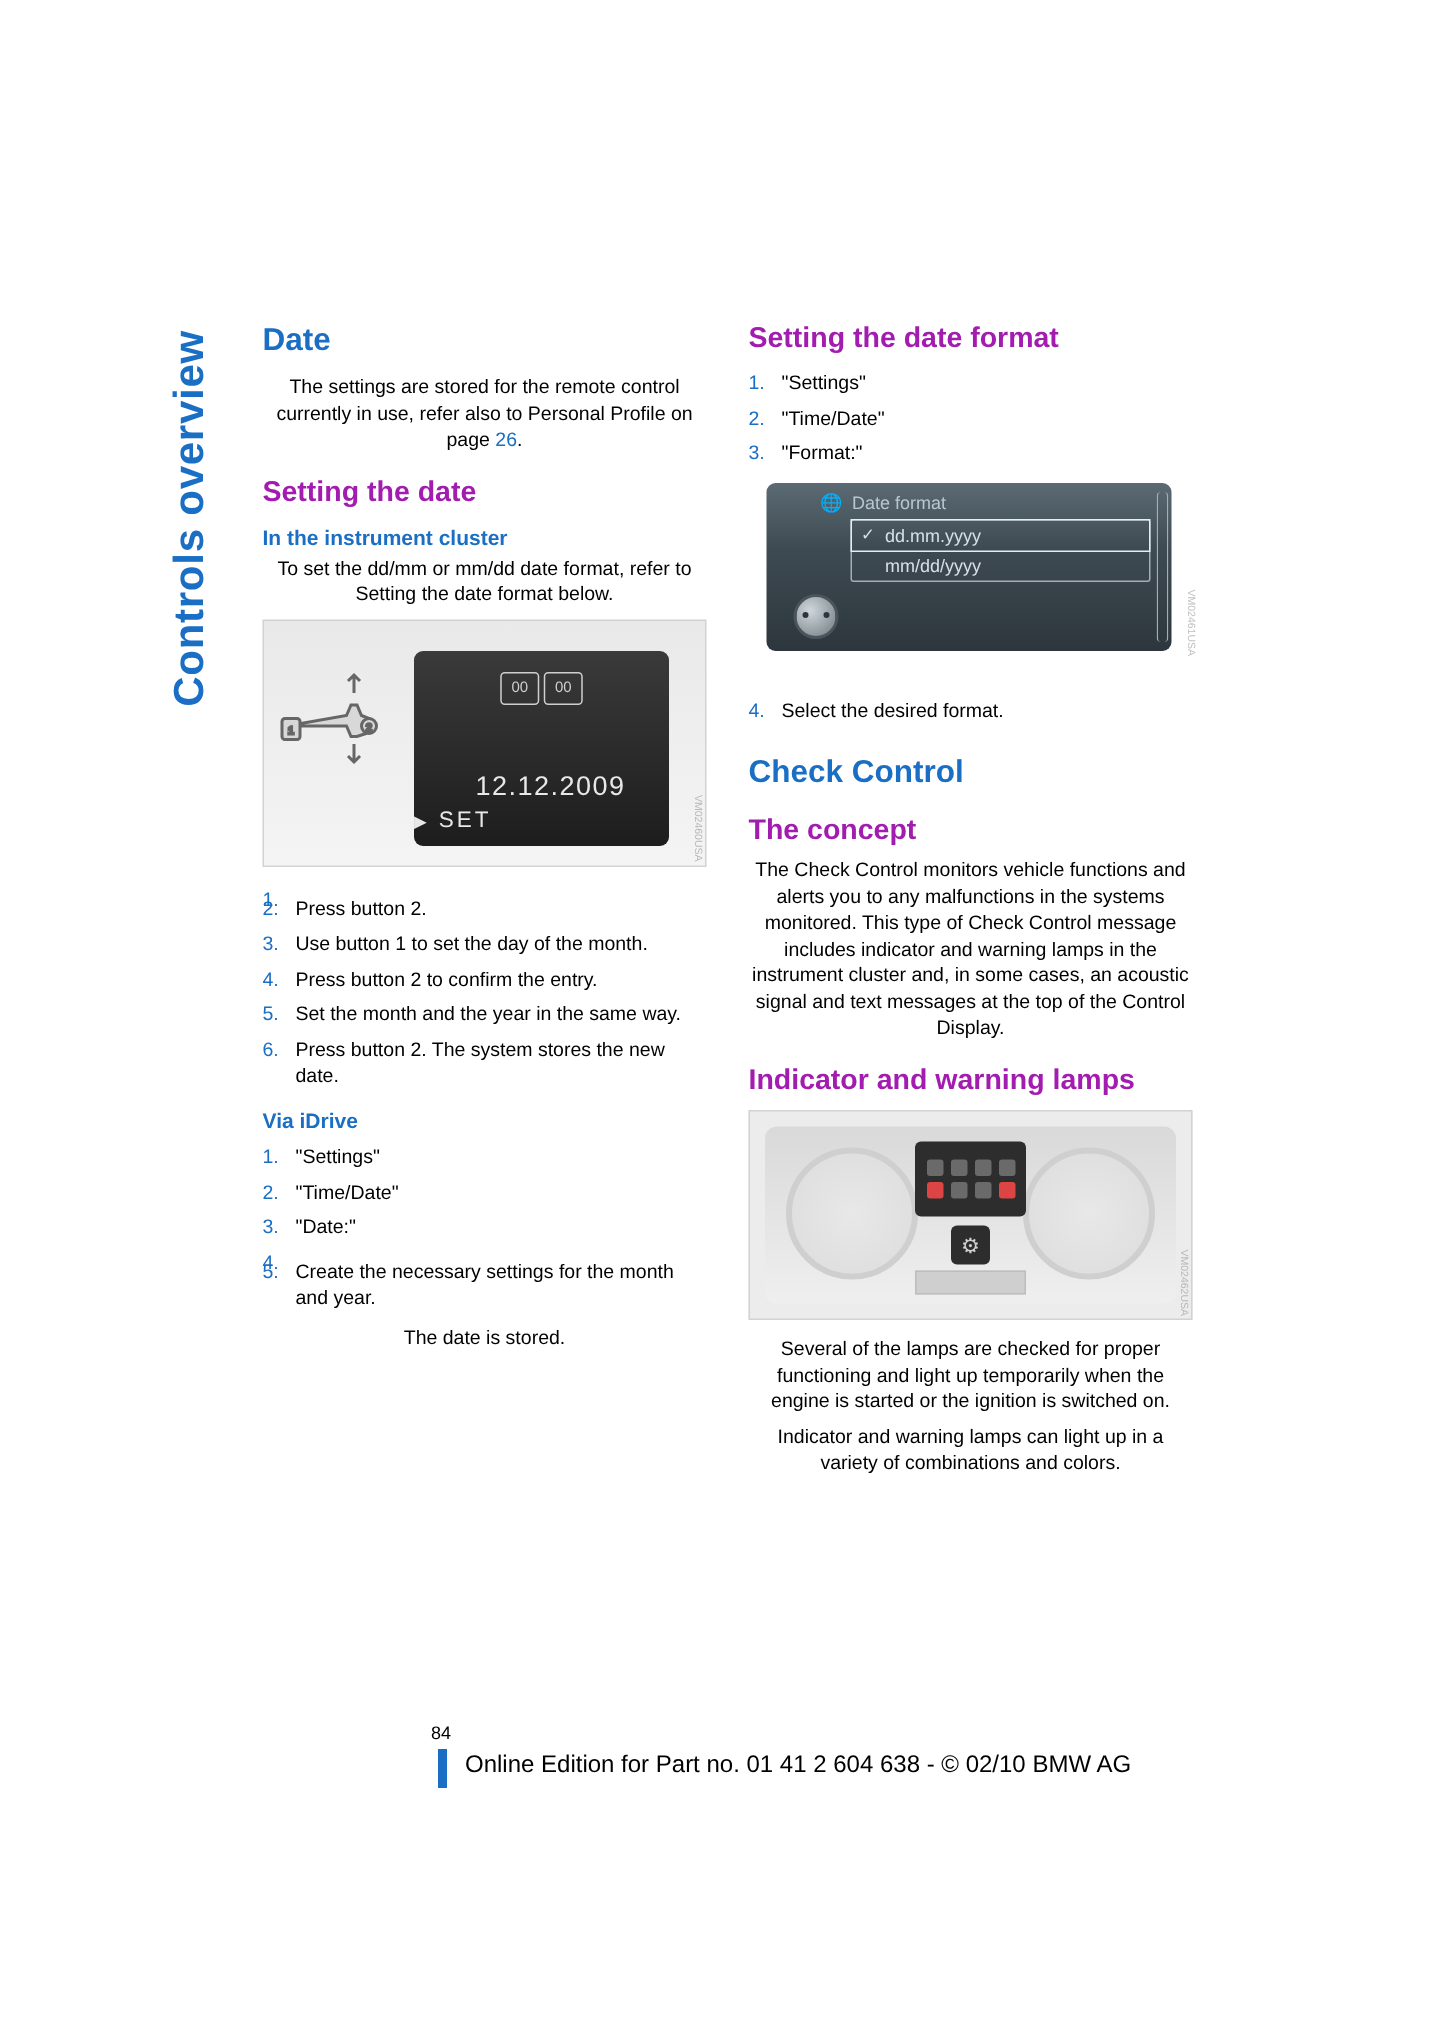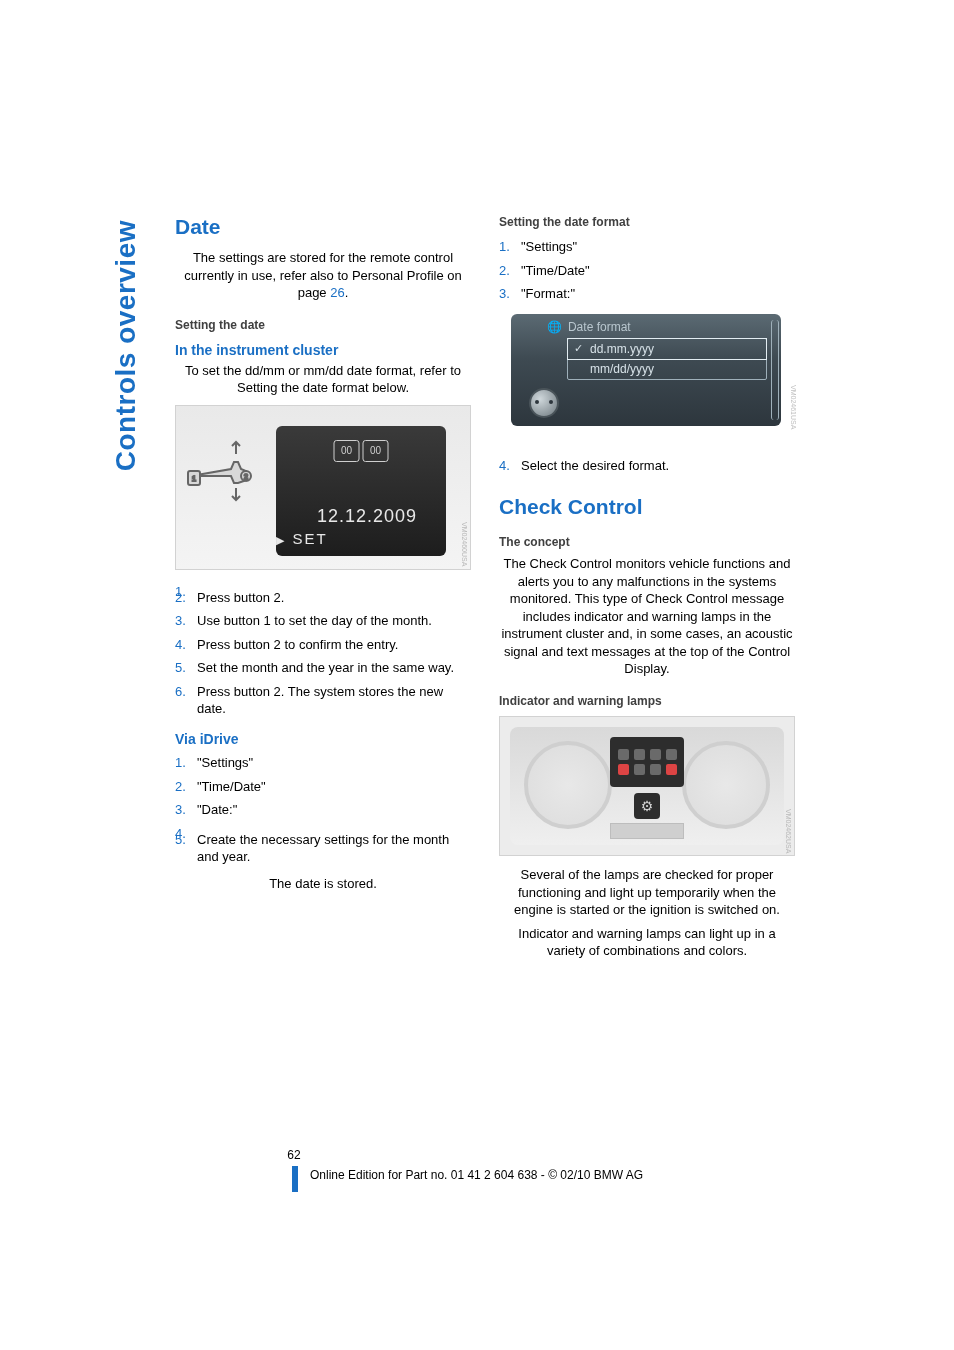--- a/index.html
+++ b/index.html
@@ -39,22 +39,22 @@
   .col {
     width: 296px;
   }
   h1 {
     color: #1a6fc4;
     font-size: 21px;
     font-weight: 700;
     margin: 0 0 10px 0;
   }
   h2 { 
-    color: #404040;
-    font-size: 12px;
+    color: #a21caf;
+    font-size: 19px;
     font-weight: 700;
     margin: 16px 0 6px 0;
   }
   h3 { 
     color: #1a6fc4;
     font-size: 14px;
     font-weight: 600;
     margin: 10px 0 4px 0;
   }
   p {
@@ -214,21 +214,21 @@
     text-align:center;
   }
   .footer .pno-wrap {
     position:absolute; left:280px; top:-2px; width:28px; text-align:center;
     font-size:12px; color:#000;
   }
   .footer .bar {
     position:absolute; left:292px; top:16px; width:6px; height:26px; background:#1a6fc4;
   }
   .footer .line {
-    position:absolute; left:310px; top:18px; font-size:12px; color:#000;
+    position:absolute; left:310px; top:18px; font-size:16px; color:#000;
   }
 </style>
 </head>
 <body>
 
 <div class="page">
   <div class="vtab">Controls overview</div>
 
   <div class="content">
 
@@ -354,17 +354,17 @@
         </div>
         <div class="sidecap">VM02462USA</div>
       </div>
 
       <p>Several of the lamps are checked for proper functioning and light up temporarily when the engine is started or the ignition is switched on.</p>
       <p>Indicator and warning lamps can light up in a variety of combinations and colors.</p>
     </div>
   </div>
 
   <div class="footer">
-    <div class="pno-wrap">62</div>
+    <div class="pno-wrap">84</div>
     <div class="bar"></div>
     <div class="line">Online Edition for Part no. 01 41 2 604 638 - © 02/10 BMW AG</div>
   </div>
 </div>
 
 </body></html>

